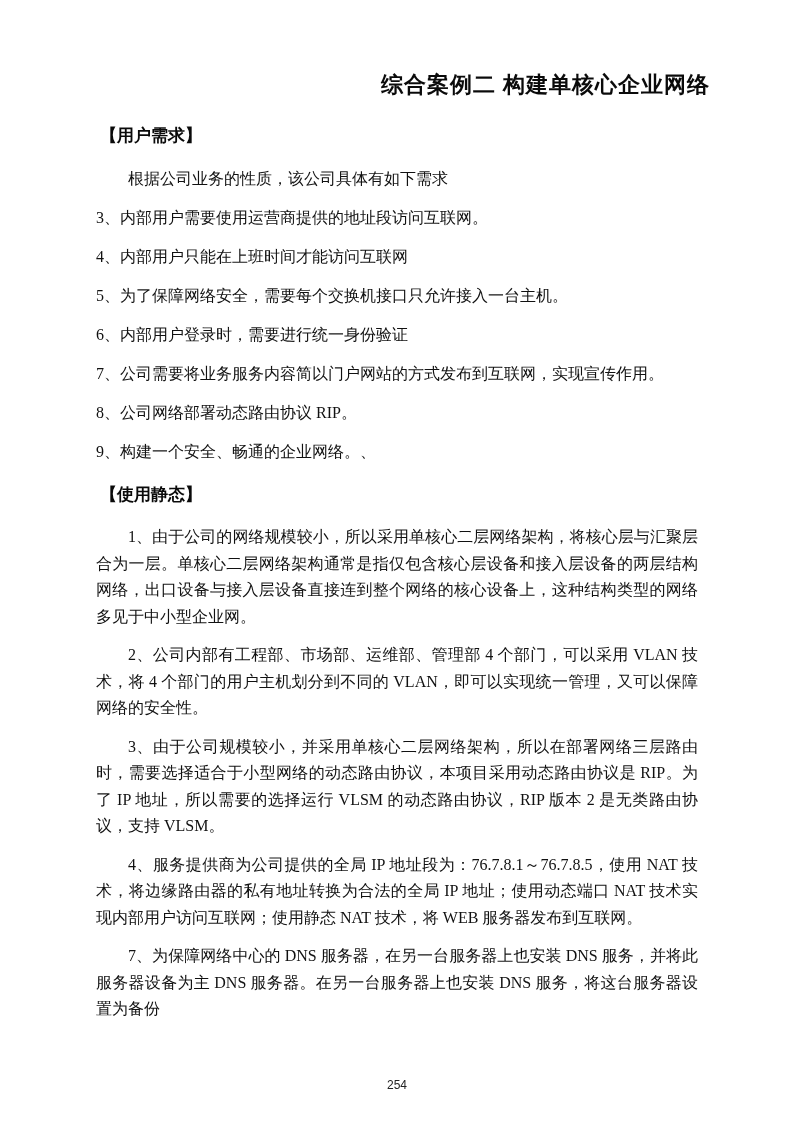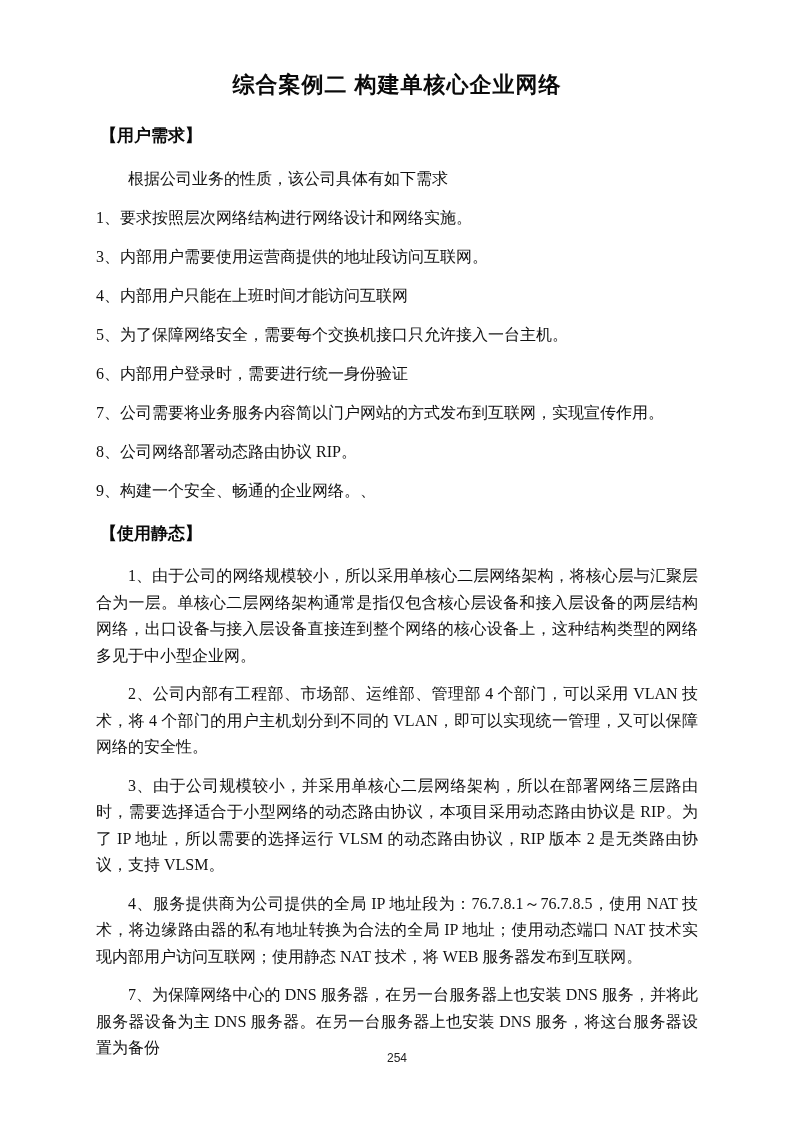--- a/index.html
+++ b/index.html
@@ -16,21 +16,21 @@
     padding: 56px 84px 0 84px;
     overflow: hidden;
     color: #111111;
     font-family: "Liberation Serif", "DejaVu Serif", serif;
   }
   .doc-title {
     font-family: "Liberation Sans", "DejaVu Sans", sans-serif;
     font-weight: bold;
     font-size: 22px;
     line-height: 30px;
-    text-align: center;
+    text-align: right;
     letter-spacing: 1px;
     margin: 14px 0 22px 0;
     color: #0a0a0a;
   }
   .section-heading {
     font-family: "Liberation Sans", "DejaVu Sans", sans-serif;
     font-weight: bold;
     font-size: 17px;
     line-height: 27px;
     margin: 16px;
@@ -46,38 +46,37 @@
   .analysis .para {
     line-height: 26.5px;
   }
   .indent {
     text-indent: 2em;
   }
   .page-number {
     position: absolute;
     left: 0;
     right: 0;
-    bottom: 58px;
+    bottom: 31px;
     text-align: center;
     font-family: "Liberation Sans", "DejaVu Sans", sans-serif;
     font-size: 12px;
     color: #222222;
   }
 </style>
 </head>
 <body>
 
 <div class="page">
 
   <h1 class="doc-title">综合案例二 构建单核心企业网络</h1>
 
   <section>
     <h2 class="section-heading">【用户需求】</h2>
     <p class="para indent">根据公司业务的性质，该公司具体有如下需求</p>
-    <p class="para">1、要求按照层次网络结构进行网络设计和网络实施。</p>
     <p class="para">3、内部用户需要使用运营商提供的地址段访问互联网。</p>
     <p class="para">4、内部用户只能在上班时间才能访问互联网</p>
     <p class="para">5、为了保障网络安全，需要每个交换机接口只允许接入一台主机。</p>
     <p class="para">6、内部用户登录时，需要进行统一身份验证</p>
     <p class="para">7、公司需要将业务服务内容简以门户网站的方式发布到互联网，实现宣传作用。</p>
     <p class="para">8、公司网络部署动态路由协议 RIP。</p>
     <p class="para">9、构建一个安全、畅通的企业网络。、</p>
   </section>
 
   <section class="analysis">

